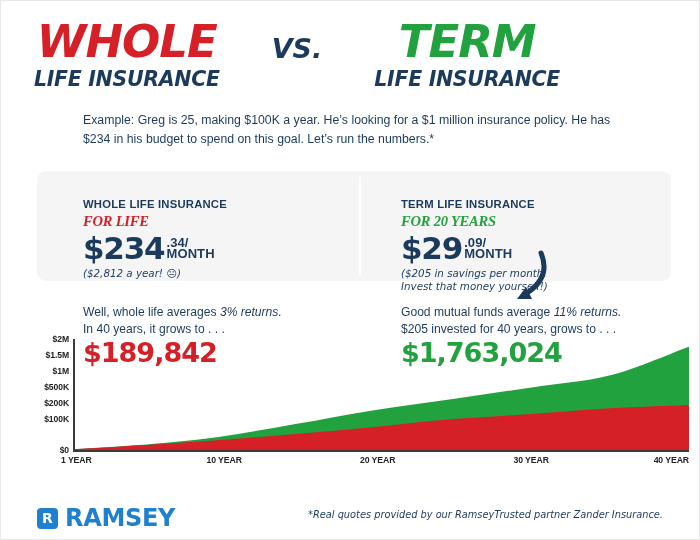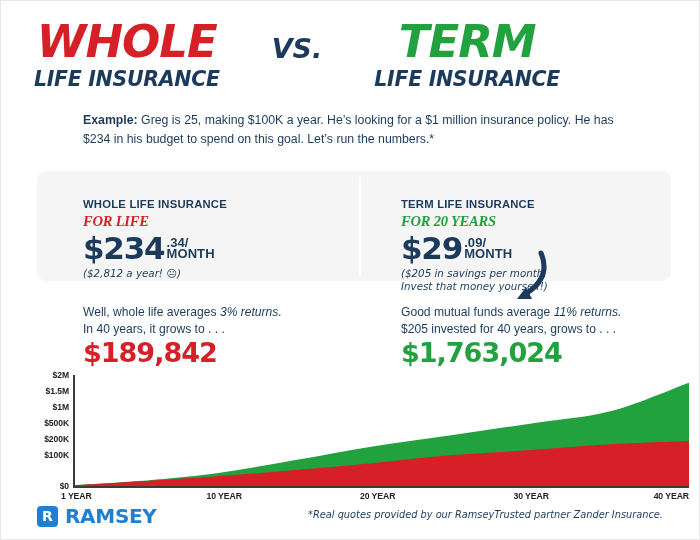--- a/index.html
+++ b/index.html
@@ -74,21 +74,21 @@
   
   .example {
     position: absolute;
     top: 110px;
     left: 82px;
     width: 540px;
     font-size: 12.3px;
     line-height: 19px;
     color: #1B3A5C;
   }
-  .example b { font-weight: bold; text-align: center; }
+  .example b { font-weight: normal; text-align: center; }
 
   
   .panel {
     position: absolute;
     left: 36px;
     top: 170px;
     width: 634px;
     height: 110px;
     background: #F5F5F5;
     border-radius: 9px;
@@ -184,21 +184,21 @@
     letter-spacing: -1px;
     margin-top: 0;
   }
   .result-big.red { color: #D62027; }
   .result-big.green { color: #22A13F; }
 
   
   .chart {
     position: absolute;
     left: 0;
-    top: 368px;
+    top: 332px;
     width: 629px;
     height: 140px;
   }
   .y-labels {
     position: absolute;
     left: 0px;
     top: 0px;
     width: 68px;
     height: 122px;
   }
@@ -271,21 +271,21 @@
     font-weight: bold;
     font-size: 14px;
     display: flex;
     align-items: center;
     justify-content: center;
   }
   .logo-text {
     margin-left: 7px;
     font-family: "DejaVu Sans", sans-serif;
     font-weight: bold;
-    font-size: 20px;
+    font-size: 24px;
     letter-spacing: -0.3px;
     color: #1F7FD0;
   }
   .footnote {
     position: absolute;
     right: 36px;
     top: 508px;
     font-family: "DejaVu Sans", sans-serif;
     font-style: italic;
     font-size: 9.8px;

